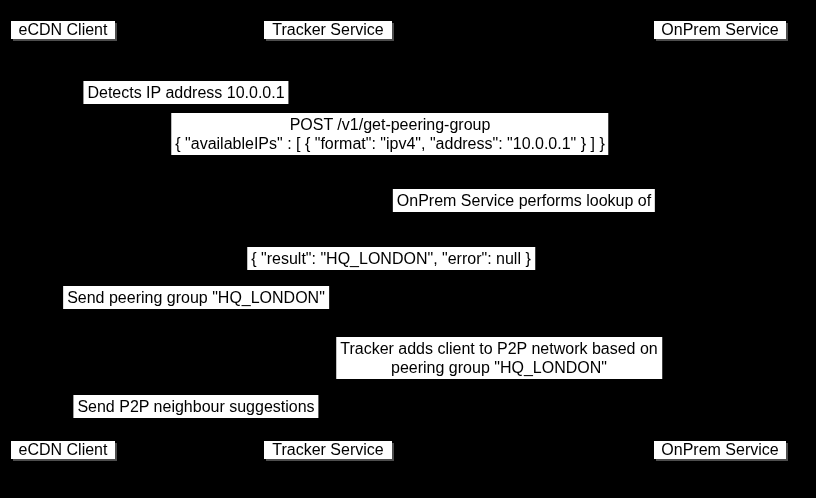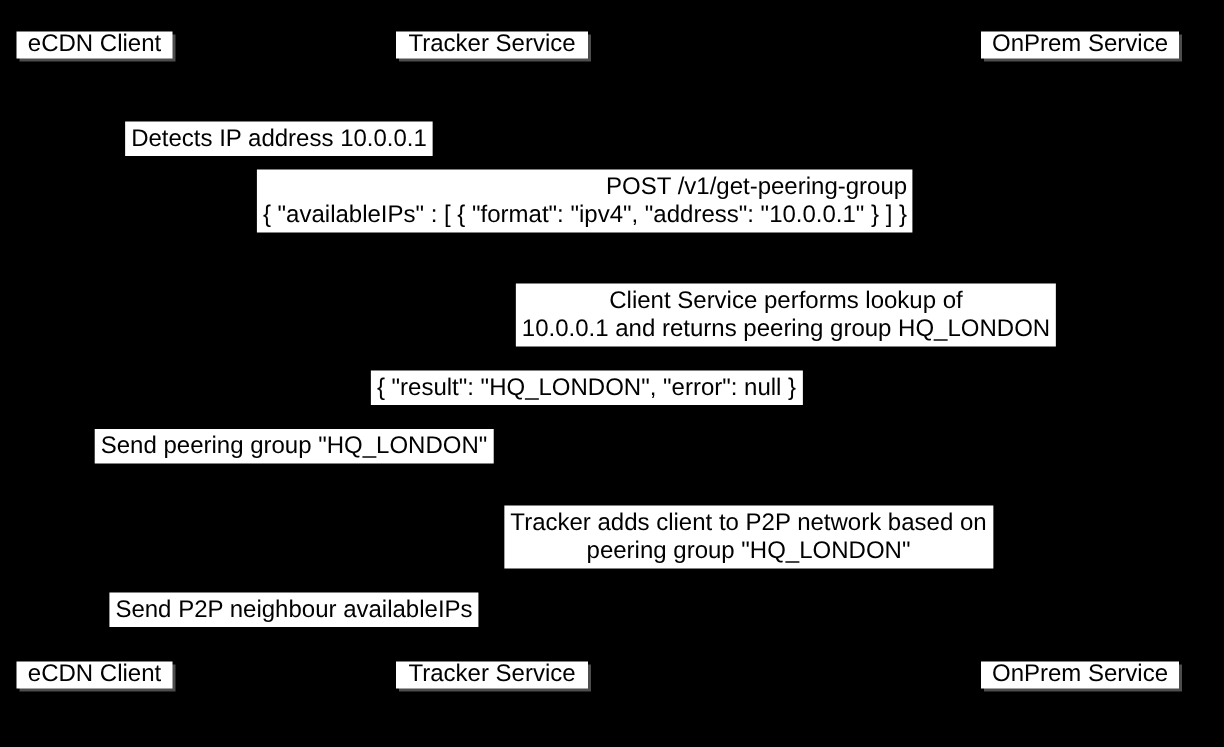--- a/index.html
+++ b/index.html
@@ -63,45 +63,44 @@
     <span>Tracker Service</span>
   </div>
   <div class="actor" style="left:654px; top:21px; width:132px;">
     <span>OnPrem Service</span>
   </div>
 
   <div class="label" style="left:186px; top:81px;">
     <span class="line">Detects IP address 10.0.0.1</span>
   </div>
 
-  <div class="label" style="left:390px; top:113px;text-align:right;">
+  <div class="label" style="left:390px; top:113px;">
     <span class="line">POST /v1/get-peering-group</span>
     <span class="line">{ "availableIPs" : [ { "format": "ipv4", "address": "10.0.0.1" } ] }</span>
   </div>
 
   <div class="label" style="left:524px; top:189px;">
-    <span class="line">Client Service performs lookup of</span>
-    <span class="line">10.0.0.1 and returns peering group HQ_LONDON</span>
+    <span class="line">OnPrem Service performs lookup of</span>
   </div>
 
   <div class="label" style="left:391px; top:247px;">
     <span class="line">{ "result": "HQ_LONDON", "error": null }</span>
   </div>
 
   <div class="label" style="left:196px; top:286px;">
     <span class="line">Send peering group "HQ_LONDON"</span>
   </div>
 
   <div class="label" style="left:499px; top:337px;">
     <span class="line">Tracker adds client to P2P network based on</span>
     <span class="line">peering group "HQ_LONDON"</span>
   </div>
 
   <div class="label" style="left:196px; top:395px;">
-    <span class="line">Send P2P neighbour availableIPs</span>
+    <span class="line">Send P2P neighbour suggestions</span>
   </div>
 
   <div class="actor" style="left:11px;  top:441px; width:104px;">
     <span>eCDN Client</span>
   </div>
   <div class="actor" style="left:264px; top:441px; width:128px;">
     <span>Tracker Service</span>
   </div>
   <div class="actor" style="left:654px; top:441px; width:132px;">
     <span>OnPrem Service</span>

